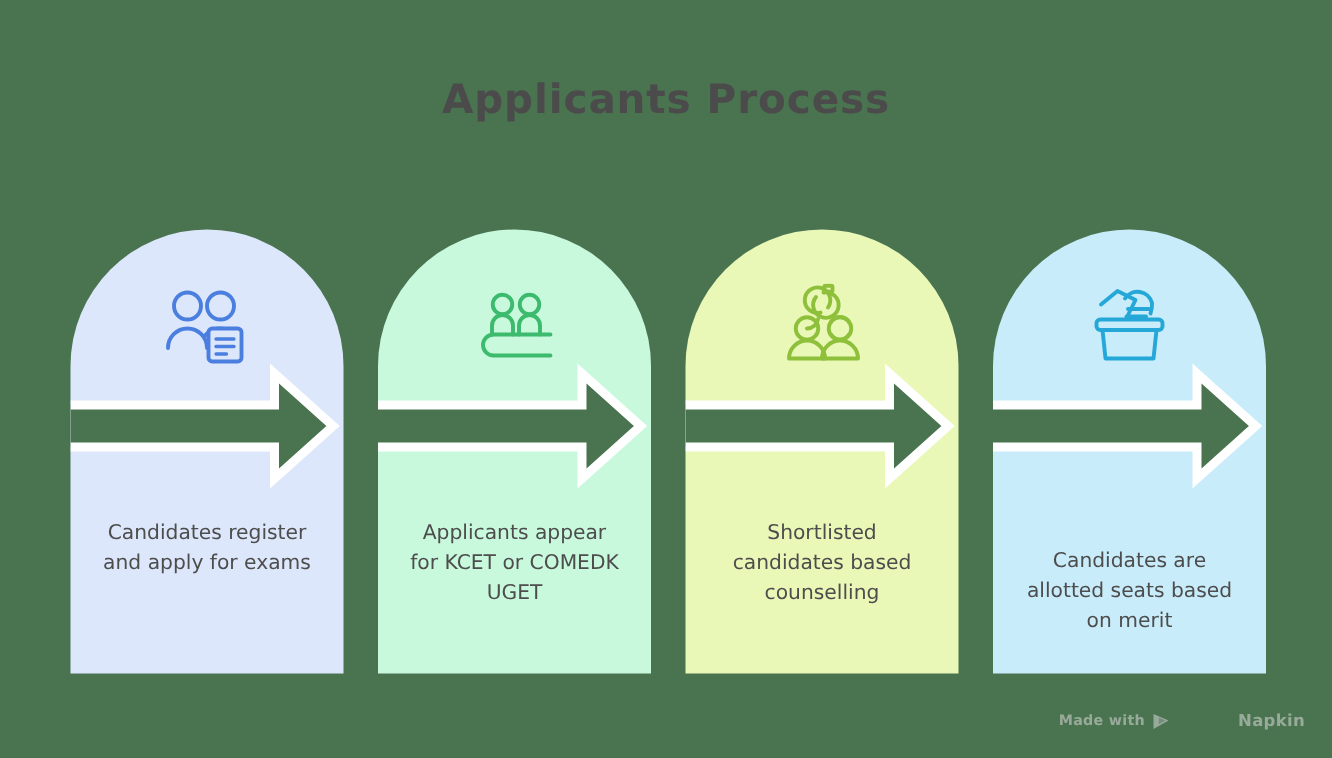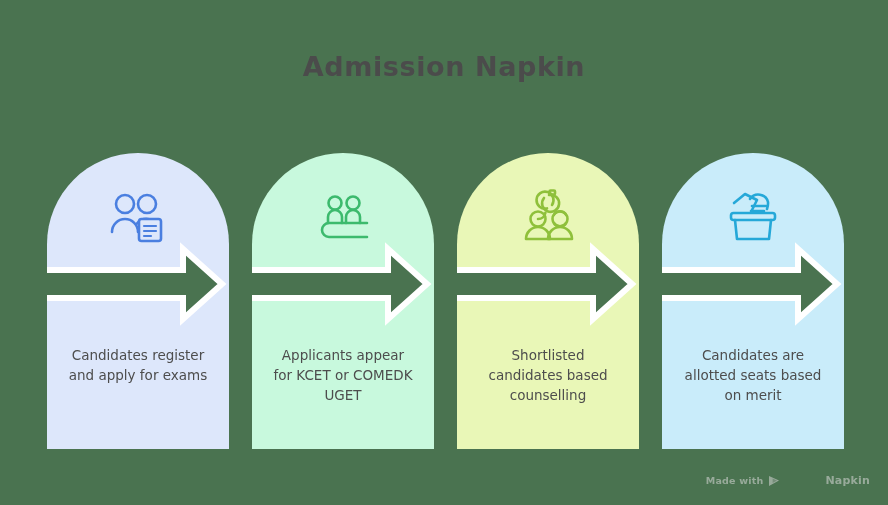--- a/index.html
+++ b/index.html
@@ -114,21 +114,21 @@
   #watermark .wm-logo {
     display: inline-block;
     line-height: 0;
   }
 </style>
 </head>
 <body style="background: rgb(74, 115, 80);">
 
 <div id="canvas">
 
-  <div id="page-title" style="color: rgb(75, 75, 75);">Admission Napkin</div>
+  <div id="page-title" style="color: rgb(75, 75, 75);">Applicants Process</div>
 
   <div id="steps">
 
     <div class="step" id="step-1" style="left:47px;">
       <svg class="step-svg" viewBox="0 0 230 296">
         <defs>
           <clipPath id="clip1">
             <path d="M24,296 L24,91 A91,91 0 0 1 206,91 L206,296 Z"></path>
           </clipPath>
         </defs>
@@ -235,21 +235,21 @@
           <g fill="none" stroke="#25a8d8" stroke-width="2.6" stroke-linecap="round" stroke-linejoin="round">
             <path d="M10,14 L21,5 L33,11 L28,21"></path>
             <path d="M26,10 a10,10 0 0 1 18,3 a17,17 0 0 1 -1,7"></path>
             <path d="M28,17 h14"></path>
             <path d="M27,22 h13"></path>
             <rect x="7" y="24" width="44" height="7" rx="2.5"></rect>
             <path d="M11,31 L13,50 h32 l2,-19"></path>
           </g>
         </svg>
       </div>
-      <div class="step-caption" style="color: rgb(77, 77, 77);">Candidates are
+      <div class="step-caption" style="color: rgb(77, 77, 77); margin-top: 19px;">Candidates are
 allotted seats based
 on merit</div>
     </div>
 
   </div>
 
   <div id="watermark">
     <span class="wm-text">Made with</span>
     <span class="wm-logo">
       <svg width="12" height="12" viewBox="0 0 12 12">

